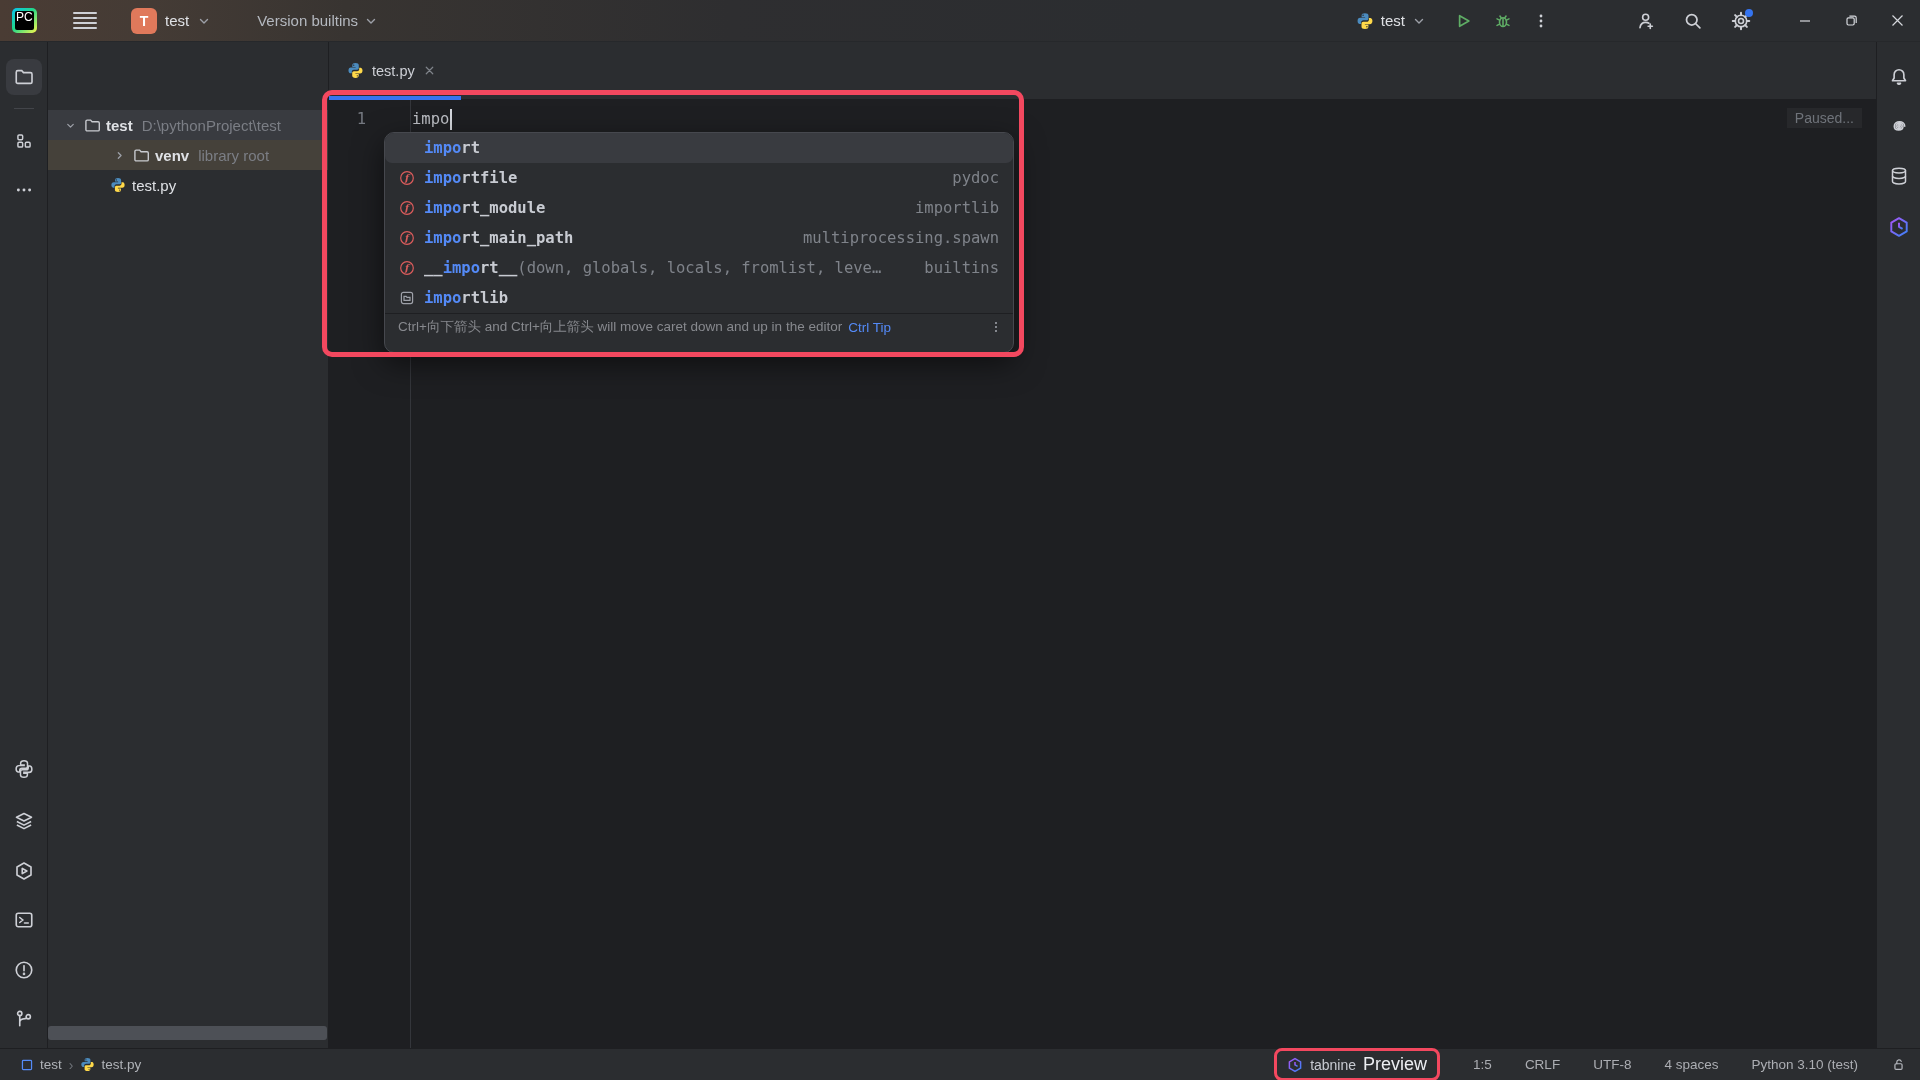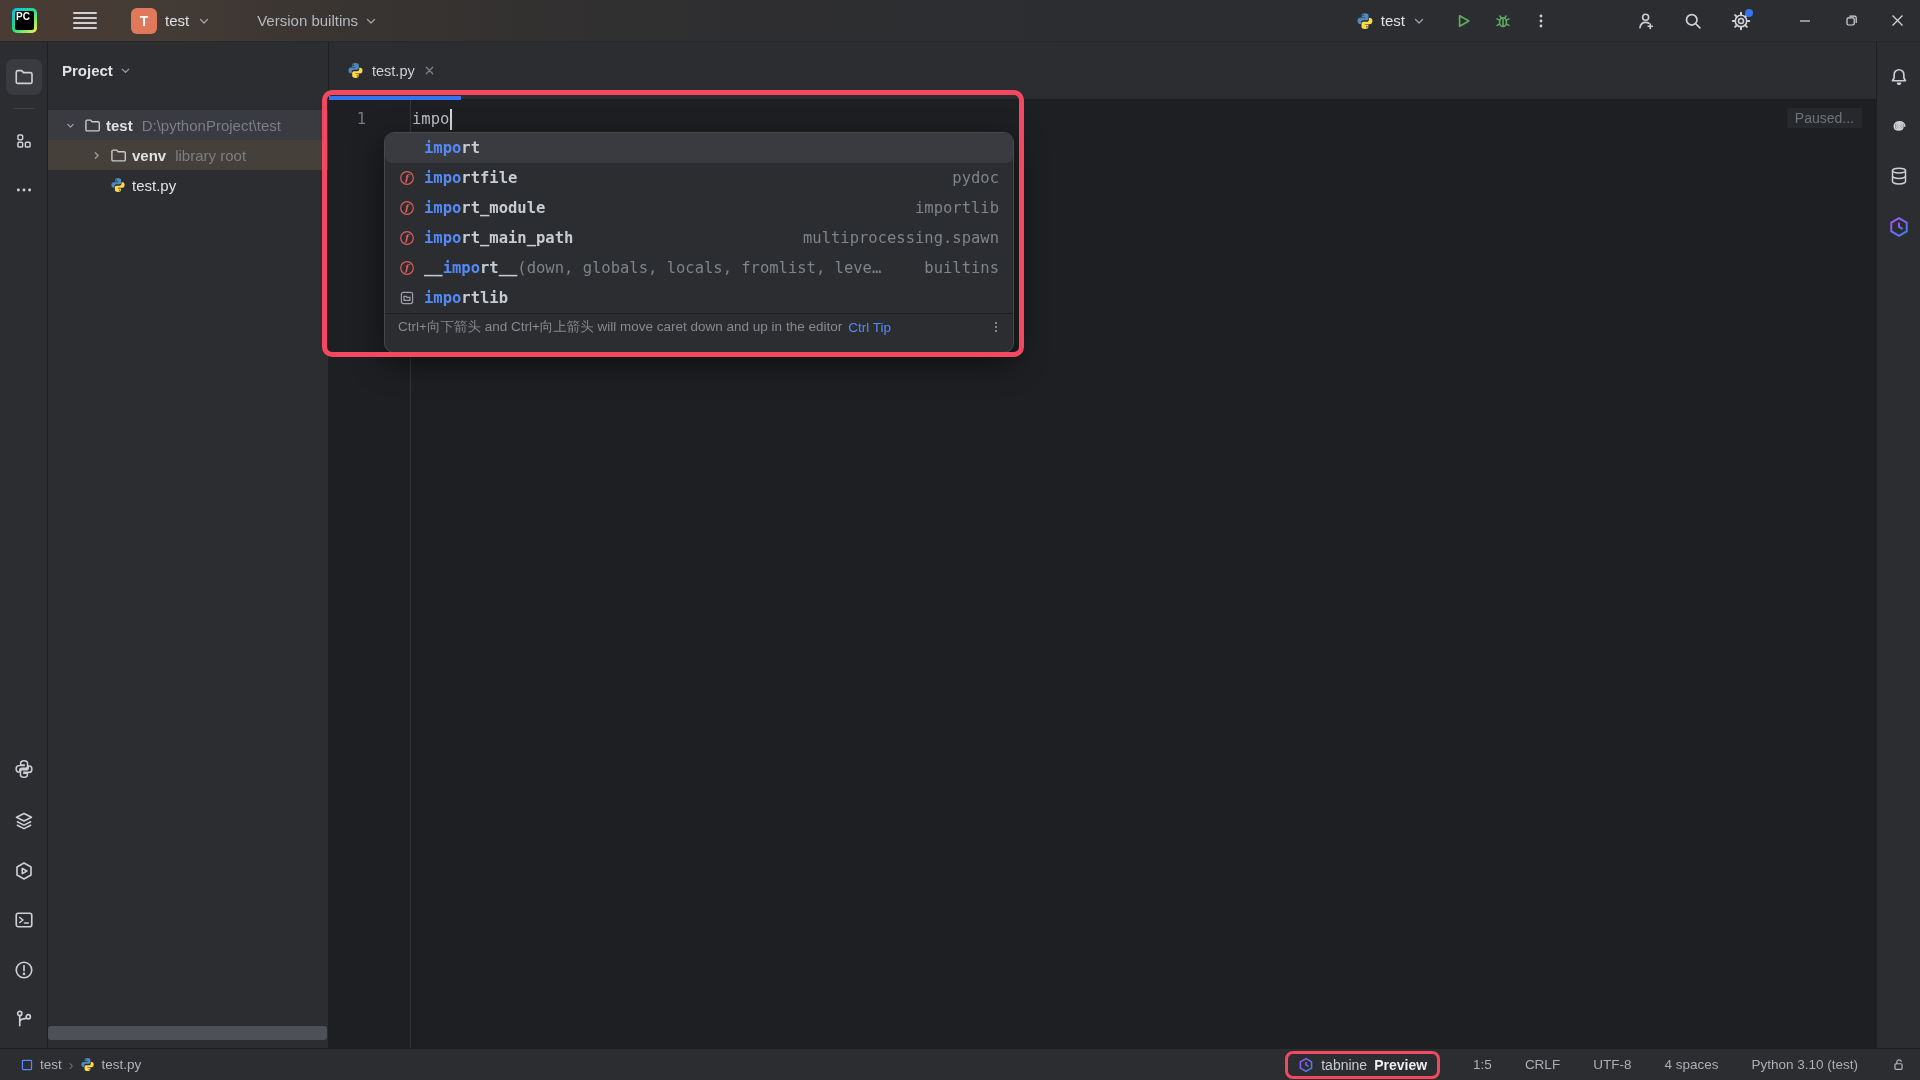--- a/index.html
+++ b/index.html
@@ -9,21 +9,21 @@
 
   
   .titlebar { height:42px; flex:0 0 42px; display:flex; align-items:center;
     background:linear-gradient(90deg,#4a3c34 0%,#443b35 8%,#383431 18%,#2e2e30 38%,#2b2d30 60%,#2b2d30 100%);
     border-bottom:1px solid #26282b; padding:0 0 0 12px; }
   .tb-logo { width:25px; height:25px; border-radius:5px; margin-right:22px;
     background:linear-gradient(135deg,#07c3f2 0%,#21d789 45%,#fcf84a 100%);
     display:flex; align-items:center; justify-content:center; }
   .tb-logo-inner { width:19px; height:19px; background:#000; border-radius:2px;
     display:flex; align-items:flex-start; justify-content:flex-start; }
-  .tb-logo-inner span { font-size:10px; font-weight:bold; color:#fff; line-height:10px; padding:1px 0 0 1px; letter-spacing:0; }
+  .tb-logo-inner span { font-size:12px; font-weight:normal; color:#fff; line-height:10px; padding:1px 0 0 1px; letter-spacing:0; }
   .hamburger { width:24px; height:18px; display:flex; flex-direction:column; justify-content:space-between; margin:0 34px 0 14px; cursor:pointer; }
   .hamburger i { display:block; height:2px; background:#ced0d6; border-radius:1px; }
   .proj-chip { display:flex; align-items:center; gap:8px; cursor:pointer; }
   .avatar { width:26px; height:26px; border-radius:6px; background:#e0795b; color:#fff;
     font-weight:bold; font-size:14px; display:flex; align-items:center; justify-content:center; }
   .tb-text { font-size:15px; color:#dfe1e5; }
   .tb-muted { font-size:15px; color:#b4b8bf; }
   .chev { color:#9da0a8; display:inline-flex; }
   .vcs { display:flex; align-items:center; gap:6px; margin-left:46px; cursor:pointer; }
   .tb-right { margin-left:auto; display:flex; align-items:center; }
@@ -50,21 +50,21 @@
   .panel-header .title { font-weight:bold; font-size:15px; }
   .tree { position:absolute; top:68px; left:0; right:0; }
   .tree-row { height:30px; display:flex; align-items:center; gap:5px; padding-left:14px; cursor:pointer; white-space:nowrap; }
   .tree-row.selected { background:#393b40; }
   .tree-row.hovered { background:#45413a; }
   .tree-row .tw { width:16px; height:16px; flex:0 0 16px; display:flex; align-items:center; justify-content:center; color:#9da0a8; }
   .tree-row .ticon { width:18px; height:18px; flex:0 0 18px; display:flex; align-items:center; justify-content:center; color:#c9cbd0; }
   .tree-row .tname { color:#dfe1e5; }
   .tree-row .tname.b { font-weight:bold; }
   .tree-row .tdetail { color:#7b7e85; margin-left:4px; }
-  .ind1 { padding-left:40px; }
+  .ind1 { padding-left:63px; }
   .ind1b { padding-left:61px; }
   .panel-hscroll { position:absolute; bottom:8px; left:0; width:279px; height:14px; background:#4d5056; border-radius:3px; }
 
   
   .editor { flex:1; position:relative; background:#1e1f22; min-width:0; }
   .tabbar { height:58px; background:#2b2d30; border-bottom:1px solid #1e1f22; display:flex; position:relative; }
   .tab { display:flex; align-items:center; gap:8px; padding:0 14px 0 18px; height:100%; cursor:pointer; }
   .tab-label { font-size:14.5px; color:#ced0d6; }
   .tab-close { color:#7f838a; display:flex; cursor:pointer; }
   .tab-underline { position:absolute; left:0; top:54px; width:132px; height:4px; background:#3574f0; }
@@ -107,21 +107,21 @@
   .statusbar { height:32px; flex:0 0 32px; background:#2b2d30; border-top:1px solid #1e1f22;
     display:flex; align-items:center; font-size:13.5px; color:#b0b3b8; padding:0 14px 0 20px; }
   .crumbs { display:flex; align-items:center; gap:7px; }
   .crumb { display:flex; align-items:center; gap:6px; cursor:pointer; }
   .crumb-sep { color:#6f7379; font-size:14px; }
   .sb-right { margin-left:auto; display:flex; align-items:center; gap:33px; }
   .sb-item { cursor:pointer; color:#acaeb3; }
   .tabnine-chip { display:flex; align-items:center; gap:7px; border:3px solid #f3485f; border-radius:8px;
     padding:3px 10px; margin:-3px 0; cursor:pointer; }
   .tn-name { color:#c8cbd2; font-size:14px; }
-  .tn-badge { color:#eceef2; font-size:14px; font-weight:bold; }
+  .tn-badge { color:#eceef2; font-size:18px; font-weight:normal; }
   svg { display:block; }
 </style>
 </head>
 <body>
 
 <svg width="0" height="0" style="position:absolute">
   <defs>
     <linearGradient id="tabnine-grad" x1="0" y1="0" x2="1" y2="1">
       <stop offset="0" stop-color="#a855f7"></stop>
         <stop offset="1" stop-color="#3b82f6"></stop>
@@ -293,28 +293,20 @@
       <div class="rail-btn" style="top:959px">
         <svg width="20" height="20" viewBox="0 0 16 16" fill="none" stroke="currentColor" stroke-width="1.3" stroke-linecap="round">
             <circle cx="4.6" cy="3.6" r="1.7"></circle>
             <circle cx="11.4" cy="6.2" r="1.7"></circle>
             <path d="M4.6 5.3v8.1M4.6 10.3c0-2.4 2.4-2.4 5.1-2.7"></path>
           </svg>
       </div>
     </div>
 
     <div class="panel">
-      <div class="panel-header">
-        <span class="title">Project</span>
-        <span class="chev">
-          <svg width="13" height="13" viewBox="0 0 14 14">
-              <path d="M3.5 5.5 7 9l3.5-3.5" fill="none" stroke="currentColor" stroke-width="1.4" stroke-linecap="round" stroke-linejoin="round"></path>
-            </svg>
-        </span>
-      </div>
       <div class="tree">
         <div class="tree-row selected">
           <span class="tw">
               <svg width="11" height="11" viewBox="0 0 14 14">
                 <path d="M3.5 5.5 7 9l3.5-3.5" fill="none" stroke="currentColor" stroke-width="1.6" stroke-linecap="round" stroke-linejoin="round"></path>
               </svg>
             </span>
           <span class="ticon">
               <svg width="17" height="17" viewBox="0 0 16 16" fill="none" stroke="currentColor" stroke-width="1.3">
                 <path d="M1.8 4.1c0-.7.5-1.2 1.2-1.2h3.2l1.4 1.6h5.6c.7 0 1.2.5 1.2 1.2v6.2c0 .7-.5 1.2-1.2 1.2H3c-.7 0-1.2-.5-1.2-1.2z"></path>

